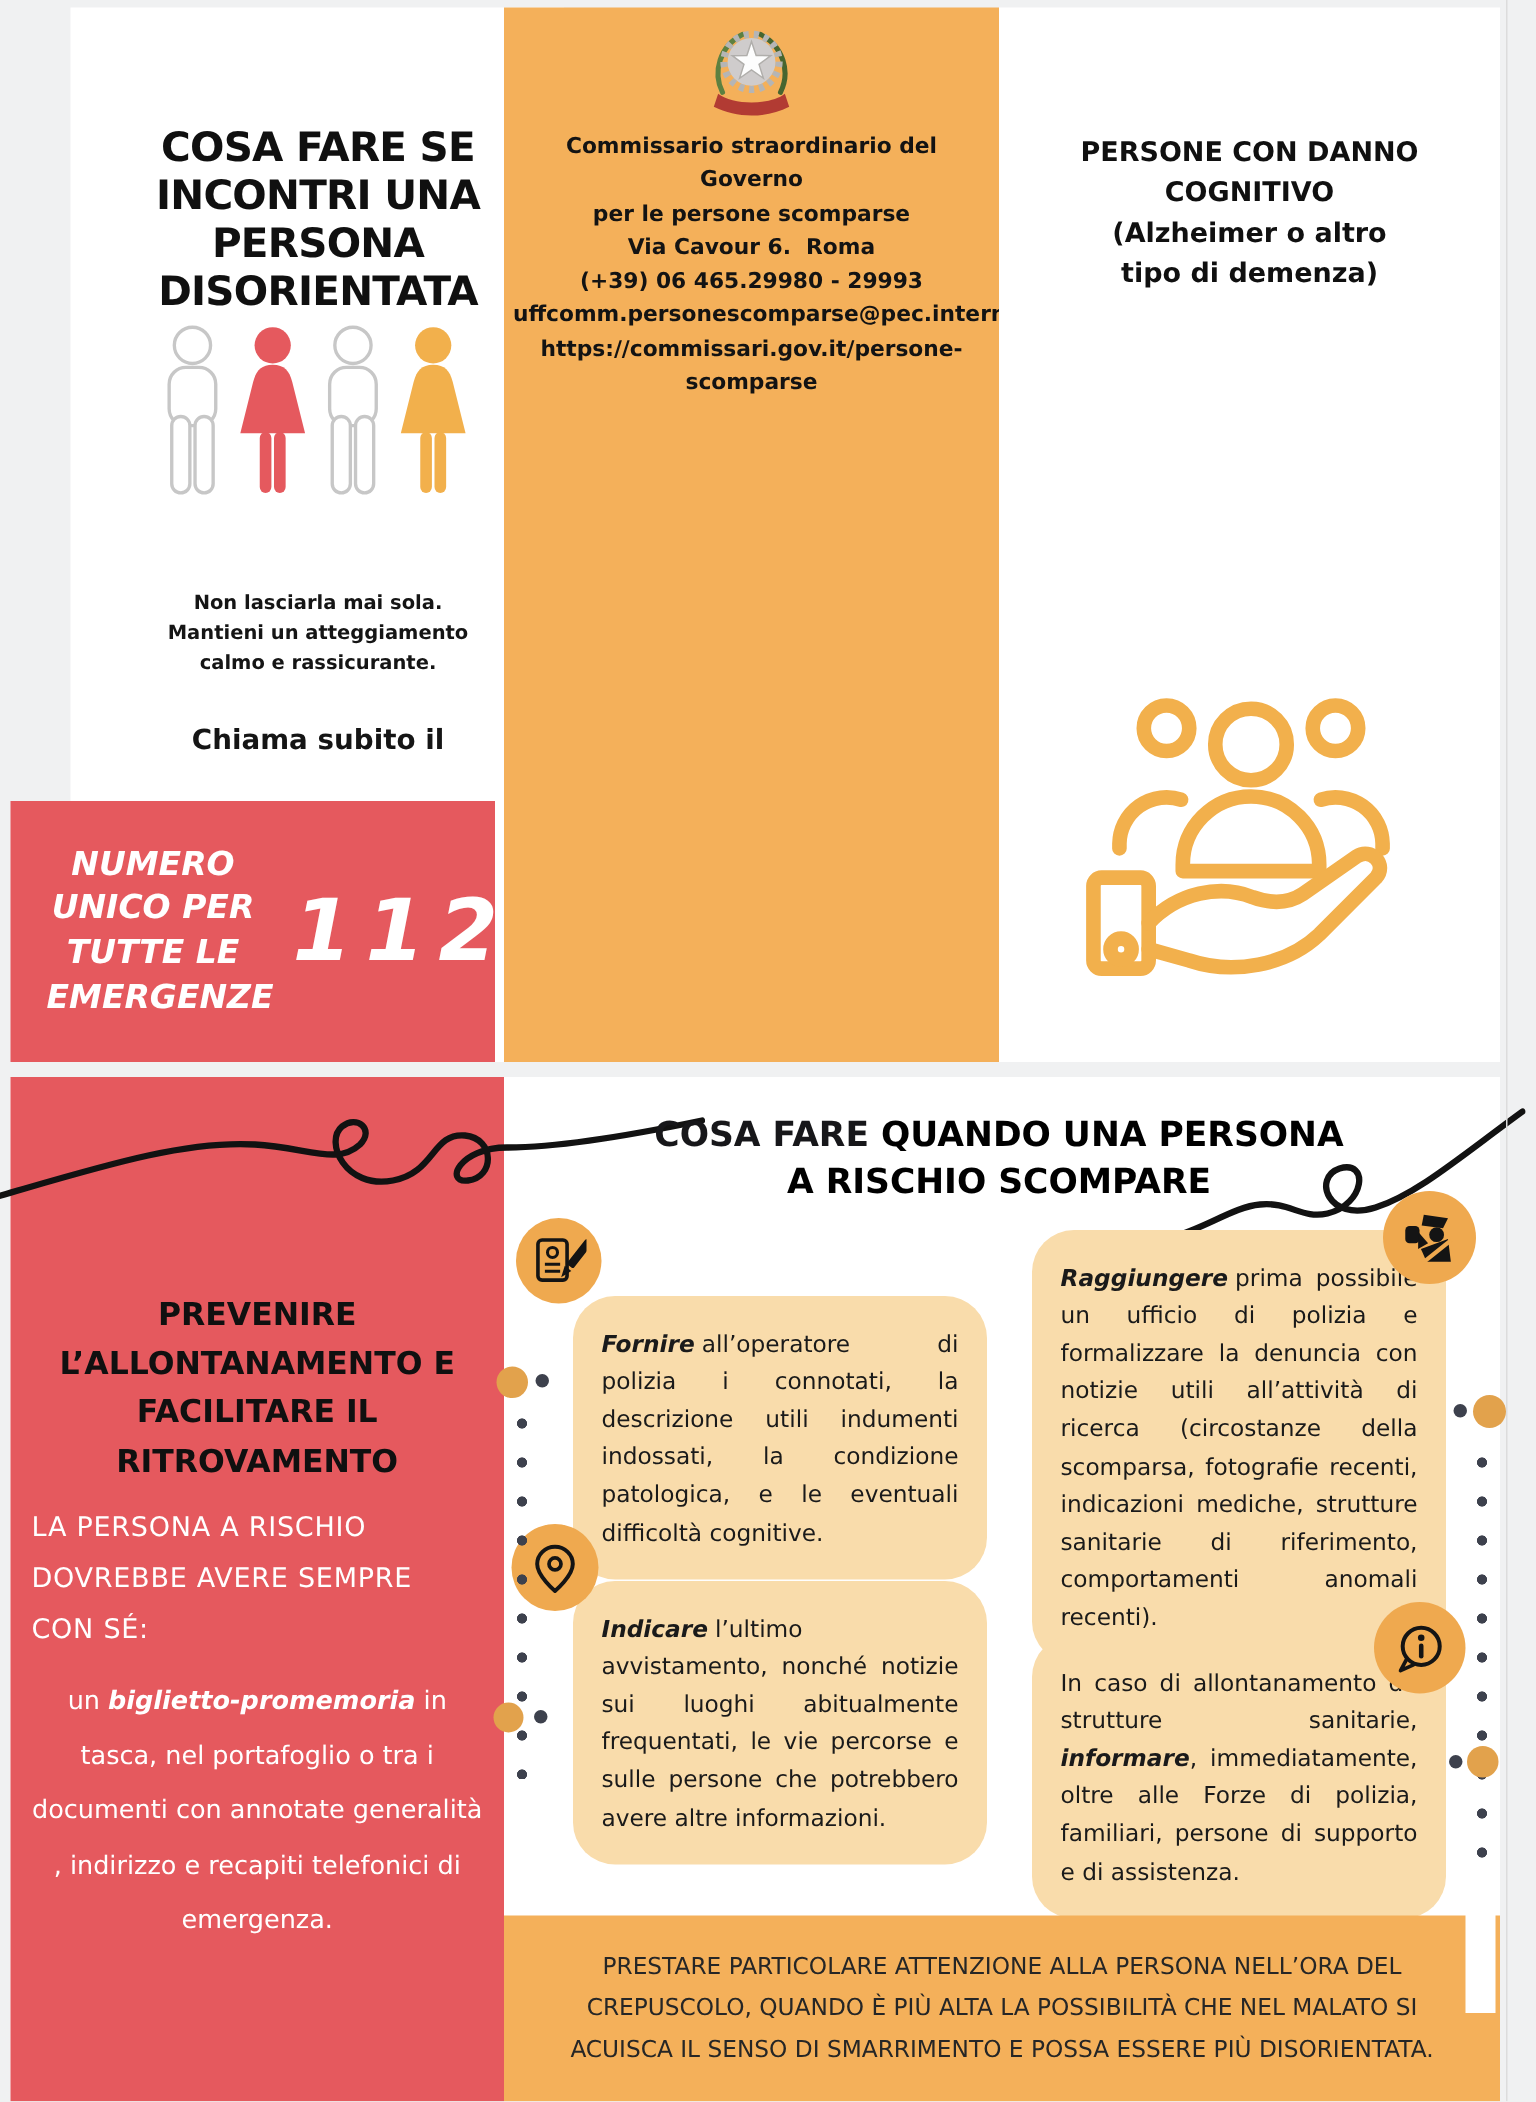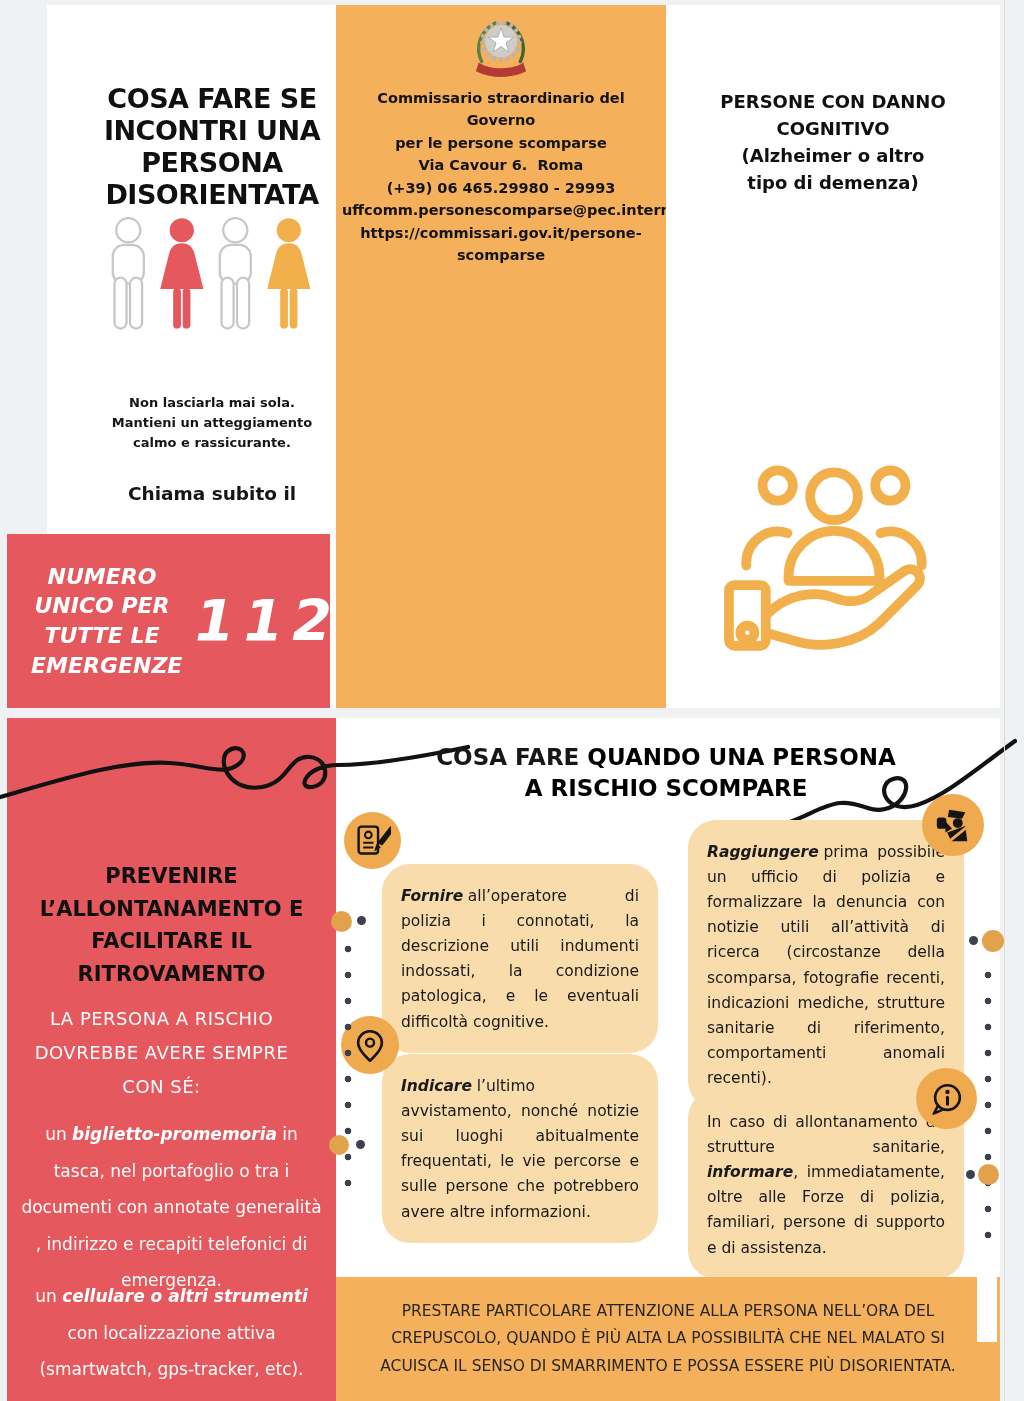--- a/index.html
+++ b/index.html
@@ -27,21 +27,21 @@
   .org-emblem{left:136px;top:12px;width:58px;height:64px;}
   .org-text{left:6px;top:82px;width:318px;font-size:14.5px;font-weight:700;line-height:1.55;color:#131313;}
 
   
   .tr-title{left:17px;top:83px;width:300px;font-size:18px;font-weight:800;line-height:1.5;color:#101010;}
   .tr-sub{left:17px;top:258px;width:300px;font-size:22px;font-weight:800;line-height:1.5;color:#e8505c;}
   .tr-icon{left:52px;top:448px;width:232px;height:222px;}
 
   
   .prev-title{left:20px;top:142px;width:289px;font-size:21px;font-weight:800;line-height:1.55;color:#101010;text-align:center;}
-  .prev-sub{left:4px;top:284px;width:301px;font-size:18px;font-weight:500;line-height:1.9;color:#fff;text-align:center;letter-spacing:.5px;}
+  .prev-sub{left:14px;top:284px;width:301px;font-size:18px;font-weight:500;line-height:1.9;color:#fff;letter-spacing:.5px;}
   .prev-item{left:14px;width:301px;font-size:17px;font-weight:400;line-height:2.15;color:#fff;text-align:center;}
   .prev-item b{font-weight:800;font-style:italic;}
   .p-item1{top:398px;}
   .p-item2{top:560px;}
 
   
   .wtd-title{left:346px;top:742px;width:640px;text-align:center;font-size:23px;font-weight:800;line-height:1.35;}
   .wtd-title .blk{color:#17171a;}
   .wtd-title .red{color:#000000;}
   .step-box{position:absolute;width:276px;background:#f9dcab;border-radius:28px;padding:20px 19px 18px 19px;box-sizing:border-box;
@@ -170,21 +170,20 @@
 
   <div class="panel redbg" style="left:7px;top:718px;width:329px;height:683px;">
     <div class="abs prev-title pre">PREVENIRE
 L’ALLONTANAMENTO E
 FACILITARE IL
 RITROVAMENTO</div>
     <div class="abs prev-sub pre">LA PERSONA A RISCHIO
 DOVREBBE AVERE SEMPRE
 CON SÉ:</div>
     <div class="abs prev-item p-item1"><span>un </span><b>biglietto-promemoria</b><span> in tasca, nel portafoglio o tra i documenti con annotate generalità , indirizzo e recapiti telefonici di emergenza.</span></div>
-    <div class="abs prev-item p-item2"><span>un </span><b>cellulare o altri strumenti</b><span> con localizzazione attiva (smartwatch, gps-tracker, etc).</span></div>
   </div>
 
   <svg class="squiggle" style="left:0;top:735px;" width="470" height="100" viewBox="0 0 470 100">
     <path d="M-10,65 C 60,45 120,25 170,28 C 205,30 225,42 240,28 C 250,18 238,8 228,16 C 216,26 230,58 262,52 C 290,47 288,20 310,22 C 330,24 330,50 312,52 C 296,54 306,30 338,30 C 372,30 420,22 468,12" stroke="#121212" stroke-width="4.2" fill="none" stroke-linecap="round"></path>
   </svg>
   <svg class="squiggle" style="left:745px;top:733px;" width="272" height="110" viewBox="0 0 272 110">
     <path d="M5,92 C 40,102 70,72 95,70 C 115,68 123,80 140,76 C 165,70 168,40 148,46 C 130,52 140,82 172,72 C 200,63 230,37 270,8" stroke="#121212" stroke-width="4.2" fill="none" stroke-linecap="round"></path>
   </svg>
 
   <div class="abs wtd-title">

